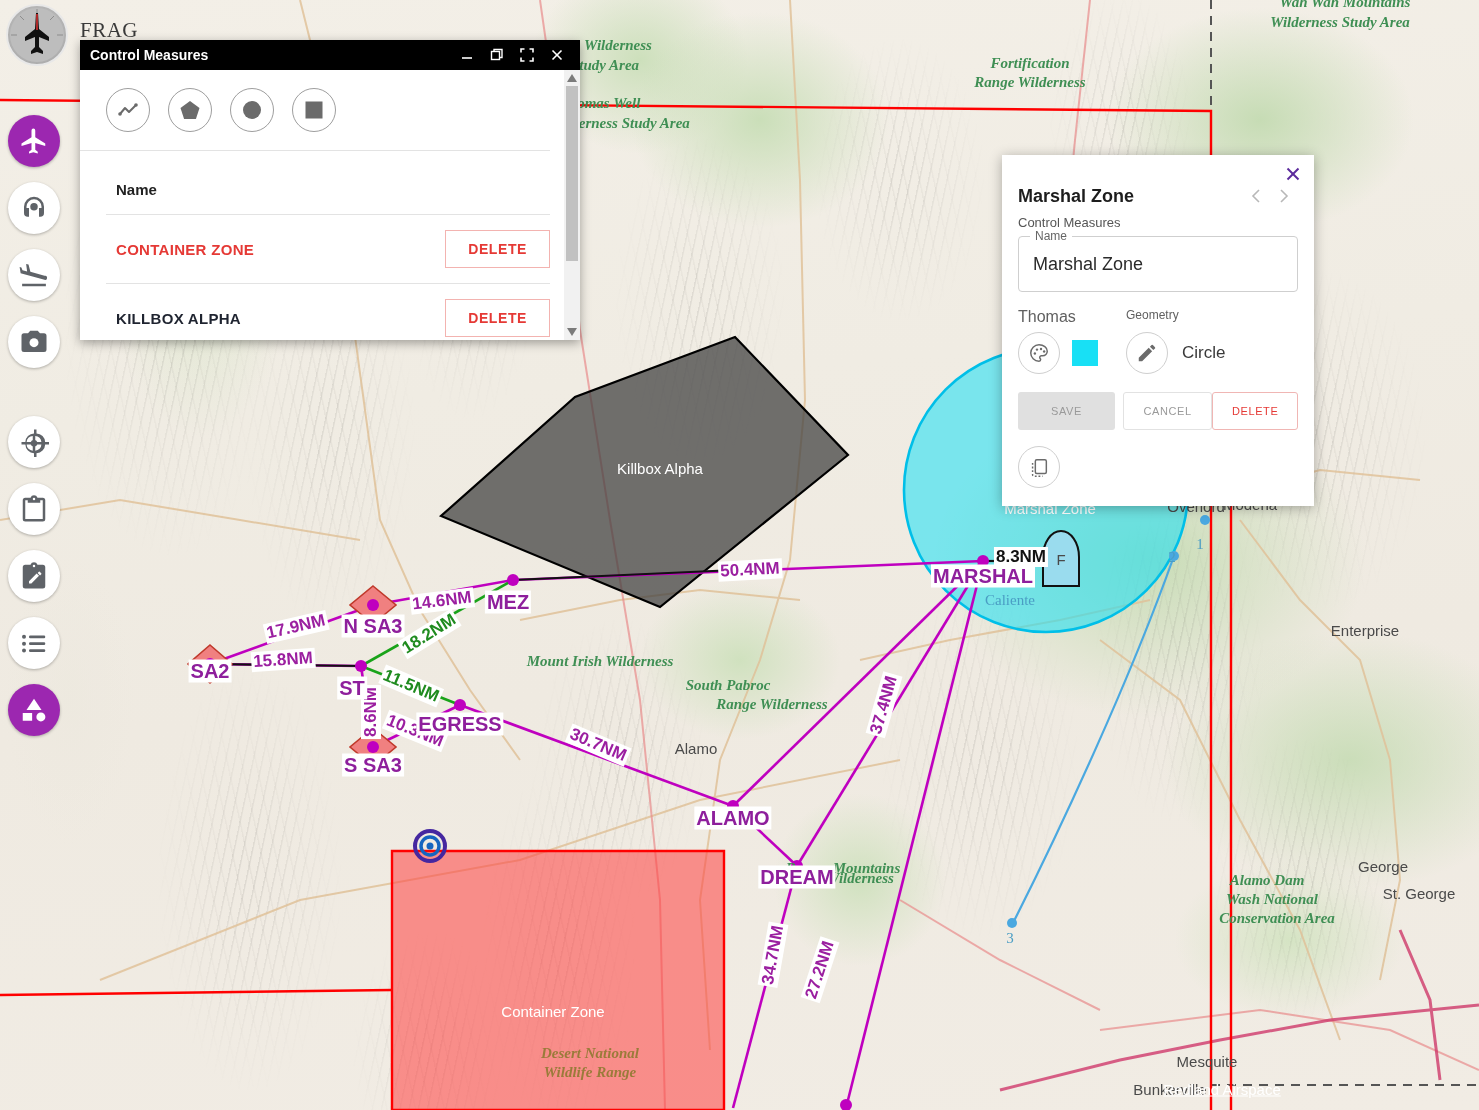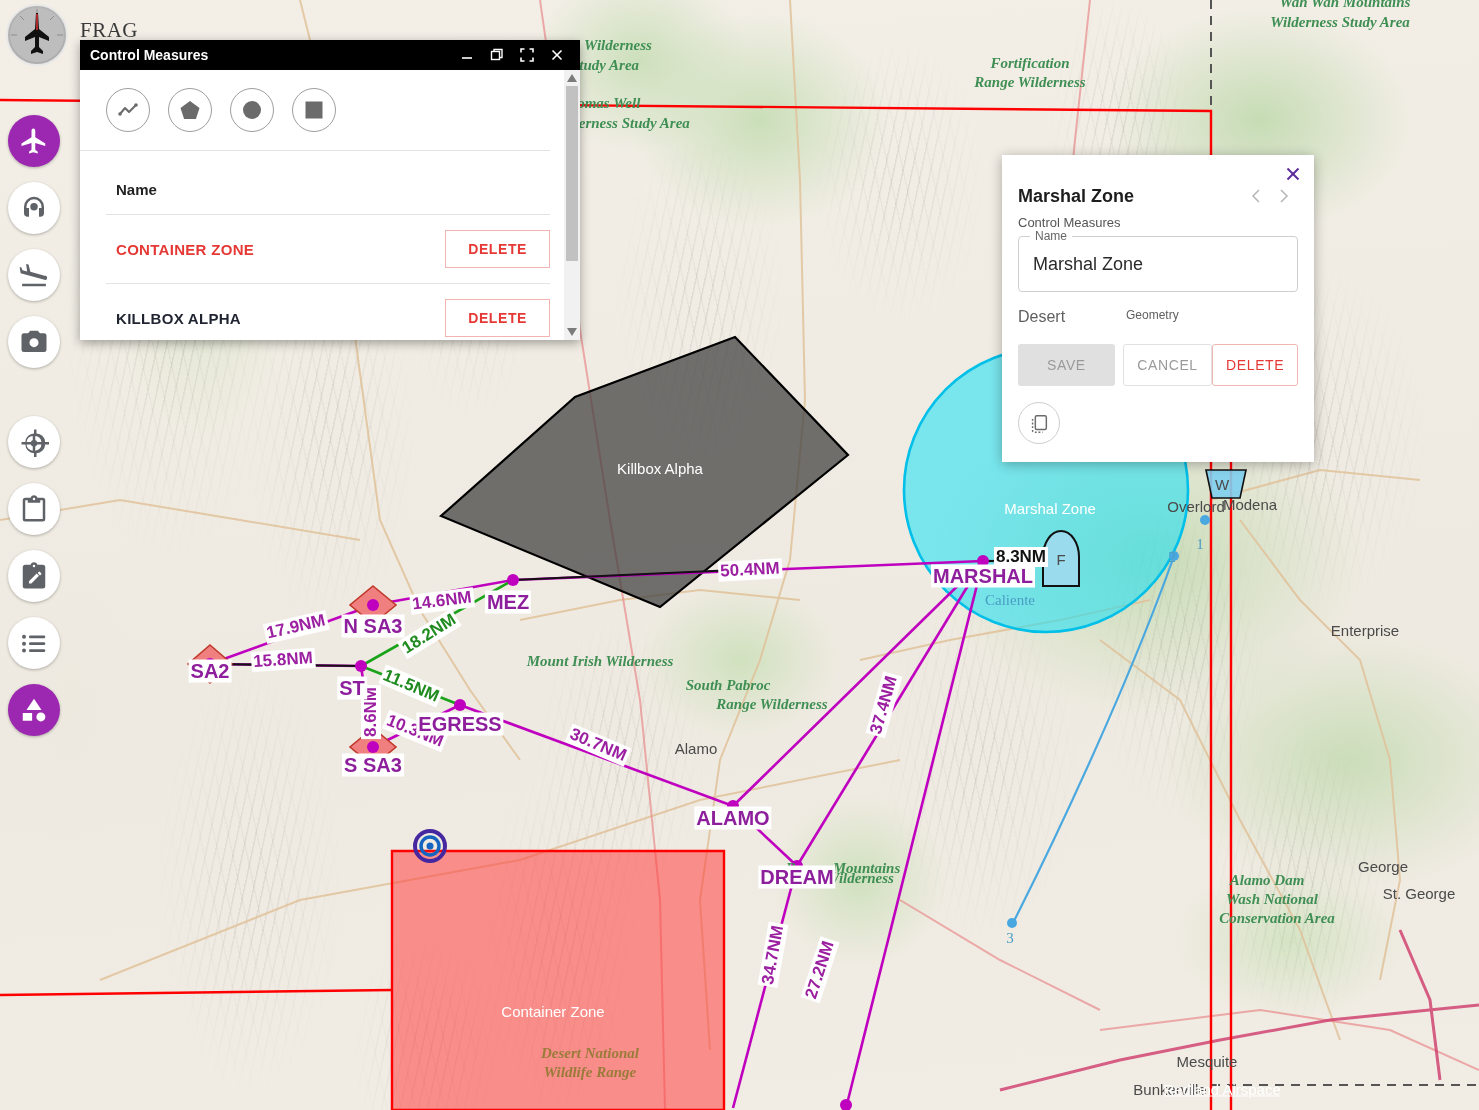--- a/index.html
+++ b/index.html
@@ -262,21 +262,21 @@
   .circbtn {
     width: 42px; height: 42px; border-radius: 50%;
     border: 1px solid #cfcfcf; background: #fff;
     display: flex; align-items: center; justify-content: center; cursor: pointer;
   }
   #mz-swatch { width: 26px; height: 26px; margin-left: 12px; }
   #mz-geom-wrap { display: flex; align-items: center; margin-left: 28px; }
   #mz-geom-text { margin-left: 14px; font-size: 17px; color: #3a3a3a; }
   #mz-actions { display: flex; align-items: center; margin-top: 18px; }
   .mzbtn {
-    font-size: 14px; letter-spacing: .6px; font-weight: normal;
+    font-size: 11px; letter-spacing: .6px; font-weight: normal;
     padding: 12px 0; width: 104px; text-align: center; cursor: pointer;
     background: #fff; border: 1px solid transparent; border-radius: 3px;
   }
   #mz-save { background: #e0e0e0; color: #9a9a9a; }
   #mz-cancel { color: #9a9a9a; border-color: #e2e2e2; width: 96px; margin-left: 8px; }
   #mz-delete { color: #e53935; border-color: #f0b6b4; width: 92px; margin-left: auto; }
   #mz-extra { margin-top: 16px; }
   #mz-extra .circbtn svg { stroke: #6b6b6b; fill: none; }
 </style>
 </head>
@@ -661,24 +661,44 @@
     </div>
 
     <div id="mz-sub">Control Measures</div>
 
     <div id="mz-field">
       <span id="mz-field-legend">Name</span>
       <input id="mz-name-input" type="text" value="Marshal Zone" style="">
     </div>
 
     <div id="mz-cg-labels">
-      <div class="l1">Desert</div>
+      <div class="l1">Thomas</div>
       <div class="l2">Geometry</div>
     </div>
 
+    <div id="mz-cg-row">
+      <div class="circbtn">
+        <svg width="22" height="22" viewBox="0 0 24 24">
+          <path d="M12 3a9 9 0 0 0 0 18c1 0 1.8-.8 1.8-1.8 0-.5-.2-.9-.5-1.2-.3-.3-.5-.7-.5-1.2 0-1 .8-1.8 1.8-1.8H16a5 5 0 0 0 5-5c0-3.9-4-7-9-7z" fill="none" stroke="#6b6b6b" stroke-width="1.6"></path>
+          <circle cx="7.5" cy="12.5" r="1.3" fill="#6b6b6b"></circle>
+          <circle cx="9.8" cy="8.3" r="1.3" fill="#6b6b6b"></circle>
+          <circle cx="14.2" cy="7.6" r="1.3" fill="#6b6b6b"></circle>
+          <circle cx="17.6" cy="10.4" r="1.3" fill="#6b6b6b"></circle>
+        </svg>
+      </div>
+      <div id="mz-swatch" style="background: rgb(24, 224, 245);"></div>
+      <div id="mz-geom-wrap">
+        <div class="circbtn">
+          <svg width="22" height="22" viewBox="0 0 24 24">
+            <path d="M3 17.3V21h3.7L17.6 10.1l-3.7-3.7zM20.7 7a1 1 0 0 0 0-1.4l-2.3-2.3a1 1 0 0 0-1.4 0l-1.8 1.8 3.7 3.7z" fill="#6b6b6b"></path>
+          </svg>
+        </div>
+        <div id="mz-geom-text">Circle</div>
+      </div>
+    </div>
 
     <div id="mz-actions">
       <div class="mzbtn" id="mz-save">SAVE</div>
       <div class="mzbtn" id="mz-cancel">CANCEL</div>
       <div class="mzbtn" id="mz-delete">DELETE</div>
     </div>
 
     <div id="mz-extra">
       <div class="circbtn">
         <svg width="22" height="22" viewBox="0 0 24 24">

